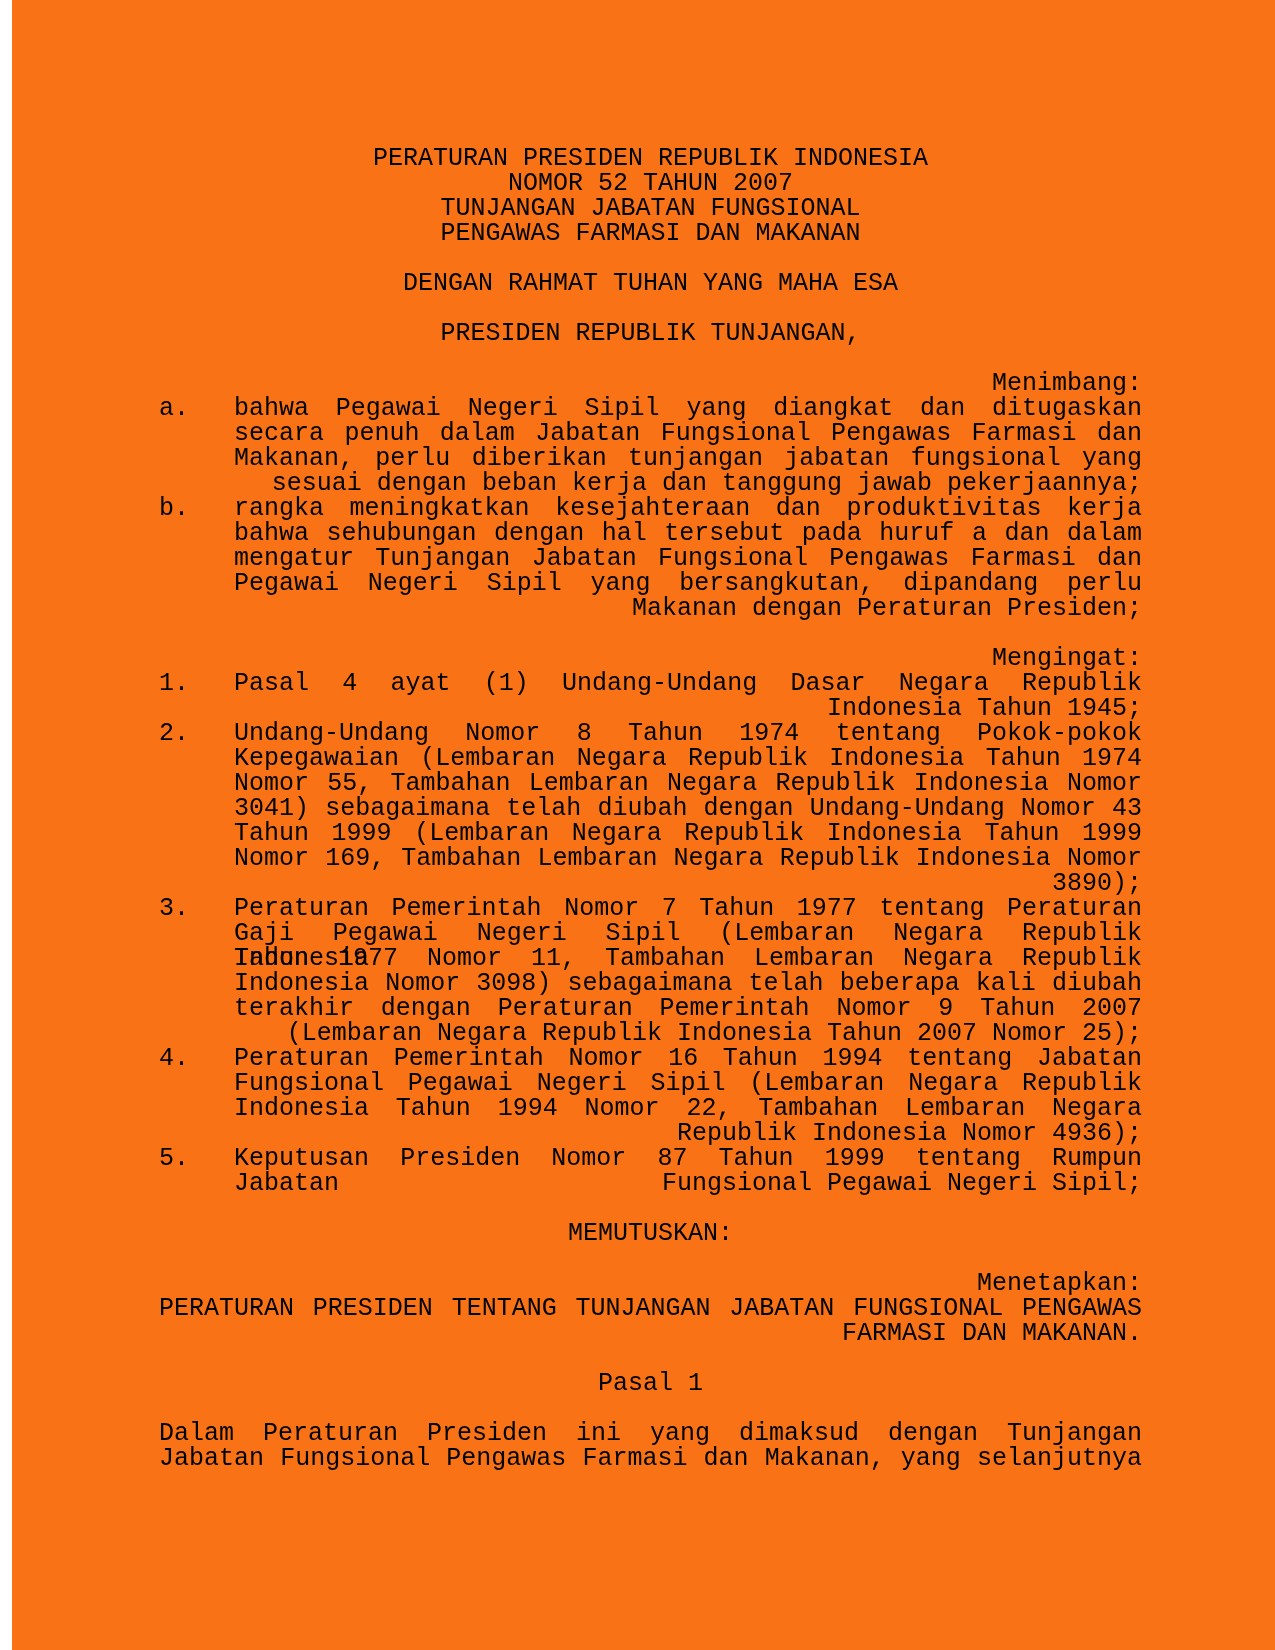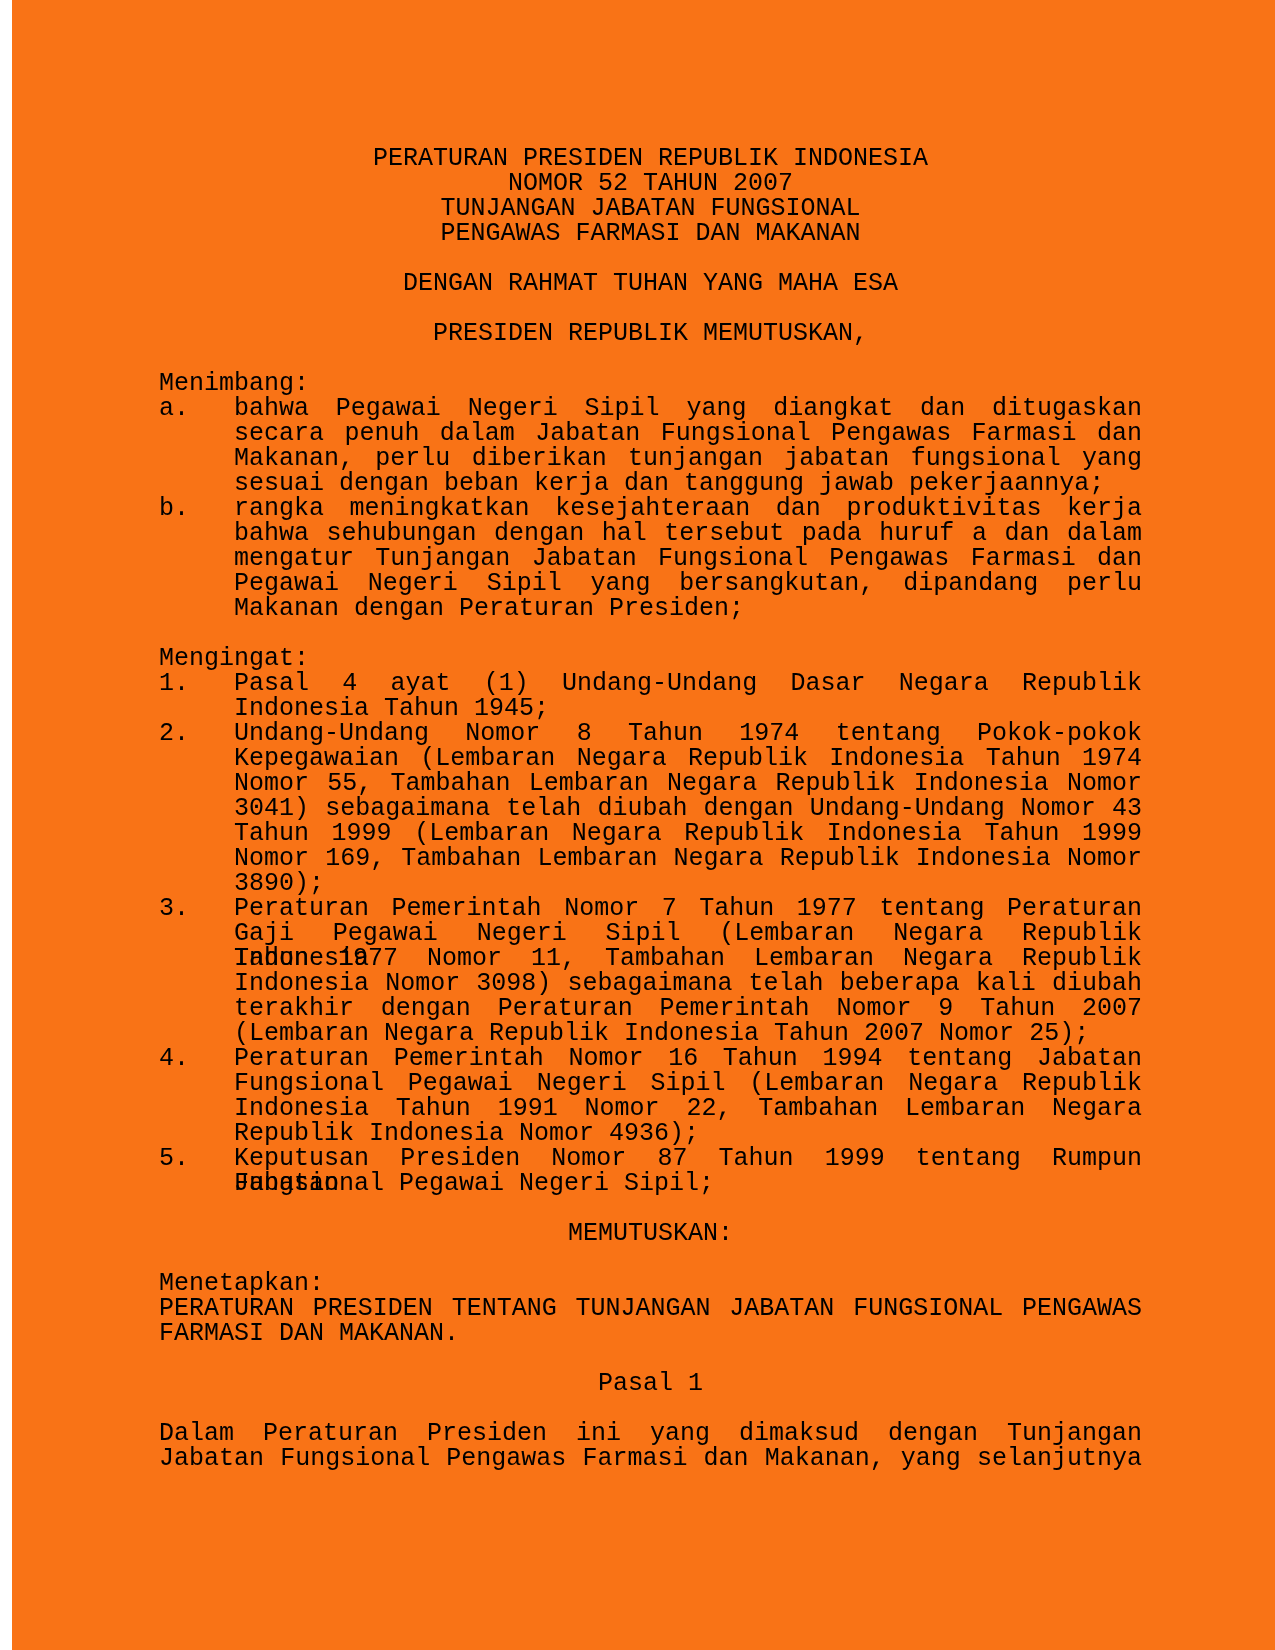--- a/index.html
+++ b/index.html
@@ -27,21 +27,21 @@
     width: 983px;
     font-family: "Liberation Mono", "DejaVu Sans Mono", monospace;
     font-size: 25px;
     line-height: 25px;
     color: #000000;
     letter-spacing: 0;
   }
   .line {
     height: 25px;
     white-space: normal;
-    text-align: left;
+    text-align: right;
   }
   .line.just {
     text-align: justify;
     text-align-last: justify;
   }
   .line.center {
     text-align: center;
   }
   .item {
     position: relative;
@@ -59,21 +59,21 @@
 
 <div class="page">
   <div class="page-content">
       <div class="line center">PERATURAN PRESIDEN REPUBLIK INDONESIA</div>
       <div class="line center">NOMOR 52 TAHUN 2007</div>
       <div class="line center">TUNJANGAN JABATAN FUNGSIONAL</div>
       <div class="line center">PENGAWAS FARMASI DAN MAKANAN</div>
       <div class="line">&nbsp;</div>
       <div class="line center">DENGAN RAHMAT TUHAN YANG MAHA ESA</div>
       <div class="line">&nbsp;</div>
-      <div class="line center">PRESIDEN REPUBLIK MEMUTUSKAN,</div>
+      <div class="line center">PRESIDEN REPUBLIK TUNJANGAN,</div>
       <div class="line">&nbsp;</div>
       <div class="line">Menimbang:</div>
       <div class="item">
         <span class="marker">a.</span>
         <div class="line just">bahwa Pegawai Negeri Sipil yang diangkat dan ditugaskan</div>
         <div class="line just">secara penuh dalam Jabatan Fungsional Pengawas Farmasi dan</div>
         <div class="line just">Makanan, perlu diberikan tunjangan jabatan fungsional yang</div>
         <div class="line">sesuai dengan beban kerja dan tanggung jawab pekerjaannya;</div>
       </div>
       <div class="item">
@@ -107,21 +107,21 @@
         <div class="line just">Gaji Pegawai Negeri Sipil (Lembaran Negara Republik Indonesia</div>
         <div class="line just">Tahun 1977 Nomor 11, Tambahan Lembaran Negara Republik</div>
         <div class="line just">Indonesia Nomor 3098) sebagaimana telah beberapa kali diubah</div>
         <div class="line just">terakhir dengan Peraturan Pemerintah Nomor 9 Tahun 2007</div>
         <div class="line">(Lembaran Negara Republik Indonesia Tahun 2007 Nomor 25);</div>
       </div>
       <div class="item">
         <span class="marker">4.</span>
         <div class="line just">Peraturan Pemerintah Nomor 16 Tahun 1994 tentang Jabatan</div>
         <div class="line just">Fungsional Pegawai Negeri Sipil (Lembaran Negara Republik</div>
-        <div class="line just">Indonesia Tahun 1991 Nomor 22, Tambahan Lembaran Negara</div>
+        <div class="line just">Indonesia Tahun 1994 Nomor 22, Tambahan Lembaran Negara</div>
         <div class="line">Republik Indonesia Nomor 4936);</div>
       </div>
       <div class="item">
         <span class="marker">5.</span>
         <div class="line just">Keputusan Presiden Nomor 87 Tahun 1999 tentang Rumpun Jabatan</div>
         <div class="line">Fungsional Pegawai Negeri Sipil;</div>
       </div>
       <div class="line">&nbsp;</div>
       <div class="line center">MEMUTUSKAN:</div>
       <div class="line">&nbsp;</div>

